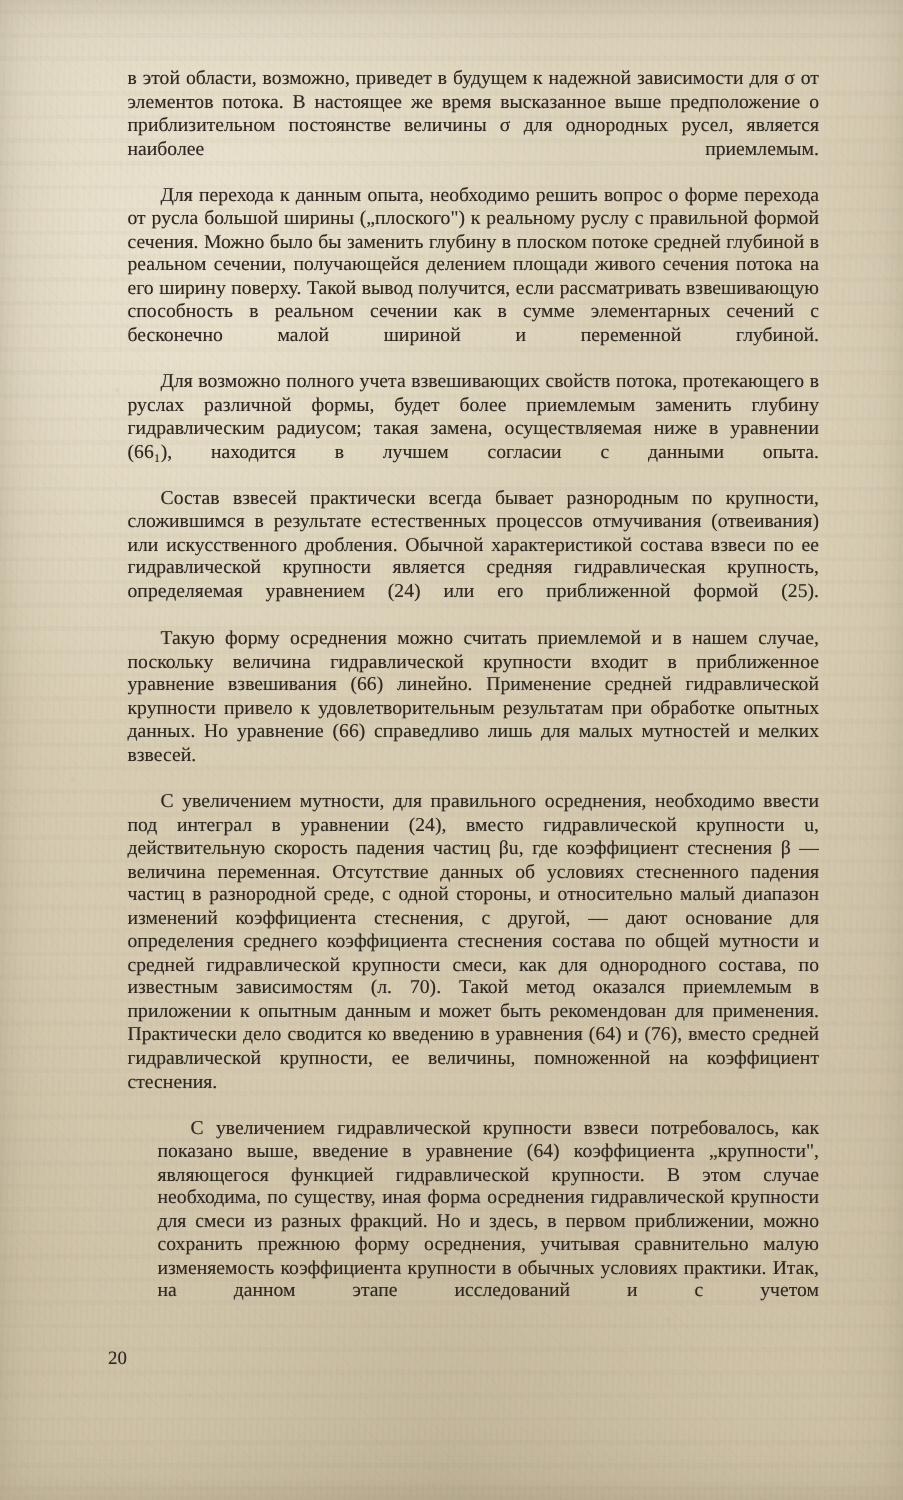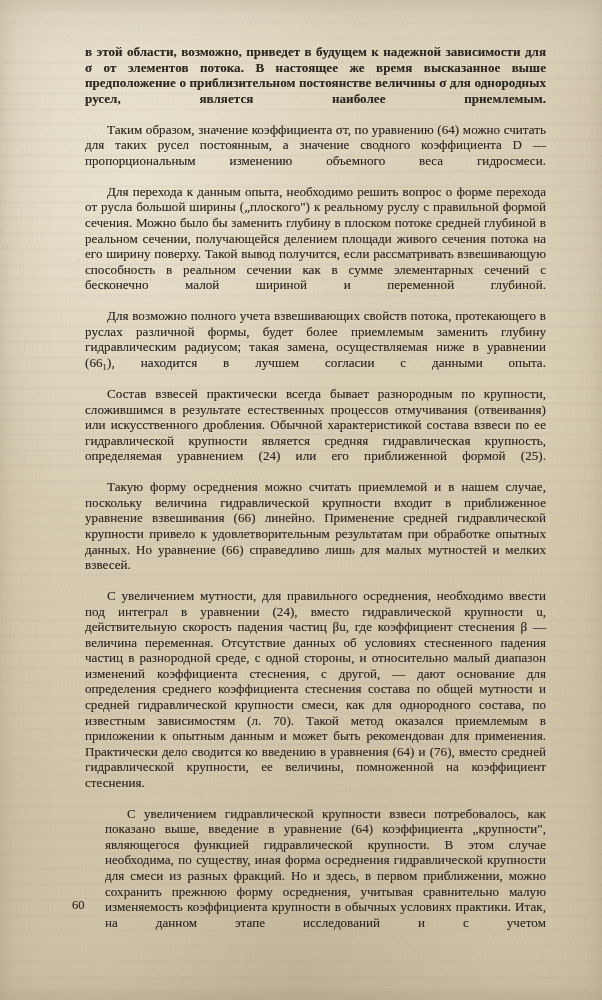--- a/index.html
+++ b/index.html
@@ -126,35 +126,34 @@
 <body>
 
 <div class="page">
 
   <div class="grain"></div>
   <div class="bleed"></div>
   <div class="blotches"></div>
 
   <div class="text-block">
 
-    <p class="para" style="text-indent:0;font-weight:bold;">в этой области, возможно, приведет в будущем к надежной зависимости для σ от элементов потока. В настоящее же время высказанное выше предположение о приблизительном постоянстве величины σ для однородных русел, является наиболее приемлемым.</p>
+    <p class="para" style="text-indent:0;">в этой области, возможно, приведет в будущем к надежной зависимости для σ от элементов потока. В настоящее же время высказанное выше предположение о приблизительном постоянстве величины σ для однородных русел, является наиболее приемлемым.</p>
 
-    <p class="para">Таким образом, значение коэффициента σт, по уравнению (64) можно считать для таких русел постоянным, а значение сводного коэффициента D — пропорциональным изменению объемного веса гидросмеси.</p>
 
     <p class="para">Для перехода к данным опыта, необходимо решить вопрос о форме перехода от русла большой ширины („плоского") к реальному руслу с правильной формой сечения. Можно было бы заменить глубину в плоском потоке средней глубиной в реальном сечении, получающейся делением площади живого сечения потока на его ширину поверху. Такой вывод получится, если рассматривать взвешивающую способность в реальном сечении как в сумме элементарных сечений с бесконечно малой шириной и переменной глубиной.</p>
 
     <p class="para">Для возможно полного учета взвешивающих свойств потока, протекающего в руслах различной формы, будет более приемлемым заменить глубину гидравлическим радиусом; такая замена, осуществляемая ниже в уравнении (66₁), находится в лучшем согласии с данными опыта.</p>
 
     <p class="para">Состав взвесей практически всегда бывает разнородным по крупности, сложившимся в результате естественных процессов отмучивания (отвеивания) или искусственного дробления. Обычной характеристикой состава взвеси по ее гидравлической крупности является средняя гидравлическая крупность, определяемая уравнением (24) или его приближенной формой (25).</p>
 
     <p class="para">Такую форму осреднения можно считать приемлемой и в нашем случае, поскольку величина гидравлической крупности входит в приближенное уравнение взвешивания (66) линейно. Применение средней гидравлической крупности привело к удовлетворительным результатам при обработке опытных данных. Но уравнение (66) справедливо лишь для малых мутностей и мелких взвесей.</p>
 
     <p class="para">С увеличением мутности, для правильного осреднения, необходимо ввести под интеграл в уравнении (24), вместо гидравлической крупности u, действительную скорость падения частиц βu, где коэффициент стеснения β — величина переменная. Отсутствие данных об условиях стесненного падения частиц в разнородной среде, с одной стороны, и относительно малый диапазон изменений коэффициента стеснения, с другой, — дают основание для определения среднего коэффициента стеснения состава по общей мутности и средней гидравлической крупности смеси, как для однородного состава, по известным зависимостям (л. 70). Такой метод оказался приемлемым в приложении к опытным данным и может быть рекомендован для применения. Практически дело сводится ко введению в уравнения (64) и (76), вместо средней гидравлической крупности, ее величины, помноженной на коэффициент стеснения.</p>
 
     <p class="para">С увеличением гидравлической крупности взвеси потребовалось, как показано выше, введение в уравнение (64) коэффициента „крупности", являющегося функцией гидравлической крупности. В этом случае необходима, по существу, иная форма осреднения гидравлической крупности для смеси из разных фракций. Но и здесь, в первом приближении, можно сохранить прежнюю форму осреднения, учитывая сравнительно малую изменяемость коэффициента крупности в обычных условиях практики. Итак, на данном этапе исследований и с учетом</p>
 
   </div>
 
-  <div class="page-number">60</div>
+  <div class="page-number">20</div>
 
   <div class="vignette"></div>
 
 </div>
 
 </body></html>

